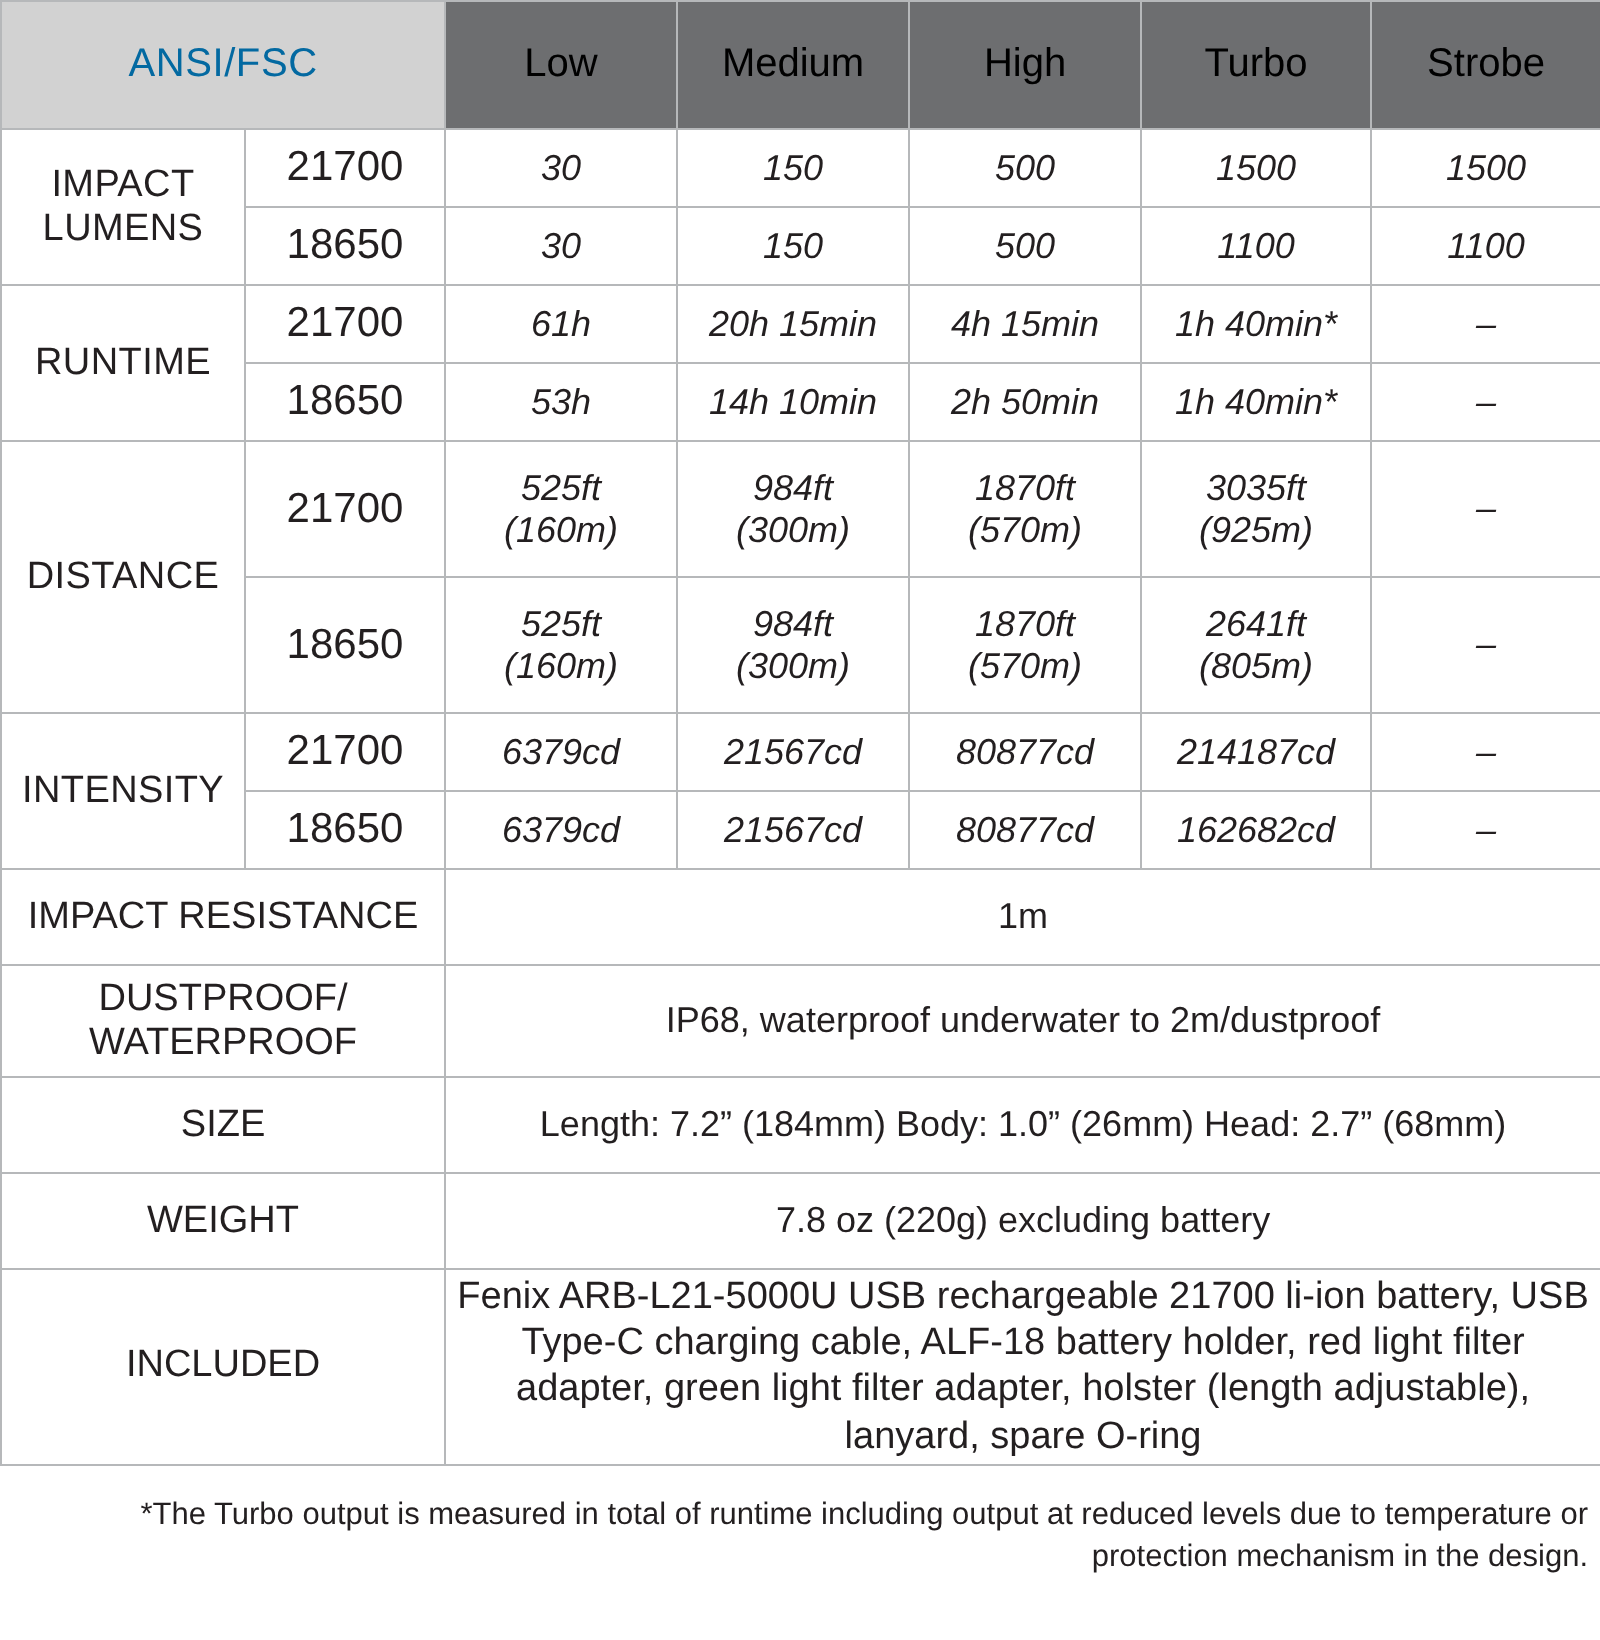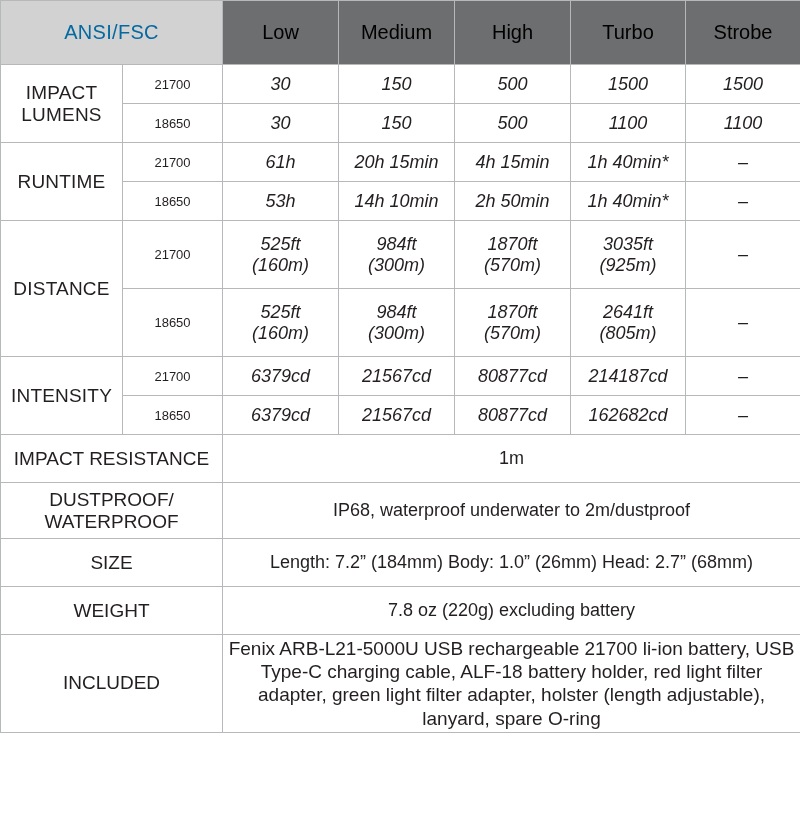--- a/index.html
+++ b/index.html
@@ -63,21 +63,21 @@
     font-weight: bold;
     font-size: 19px;
     letter-spacing: 0.2px;
     line-height: 1.12;
     border-left-color: #ffffff;
   }
 
   
   td.battery {
     font-weight: bold;
-    font-size: 13px;
+    font-size: 21px;
   }
 
   
   td.val {
     font-size: 18px;
     line-height: 1.12;
     font-style: italic;
   }
   td.val.last { border-right-color: #ffffff; }
 
@@ -247,14 +247,15 @@
       </tr>
 
       <tr class="row-included last-row">
         <td class="wide-label" colspan="2">INCLUDED</td>
         <td class="wide-val" colspan="5">Fenix ARB-L21-5000U USB rechargeable 21700 li-ion battery, USB Type-C charging cable, ALF-18 battery holder, red light filter adapter, green light filter adapter, holster (length adjustable), lanyard, spare O-ring</td>
       </tr>
 
     </tbody>
   </table>
 
+  <div class="footnote">*The Turbo output is measured in total of runtime including output at reduced levels due to temperature or protection mechanism in the design.</div>
 
 </div>
 
 </body></html>

